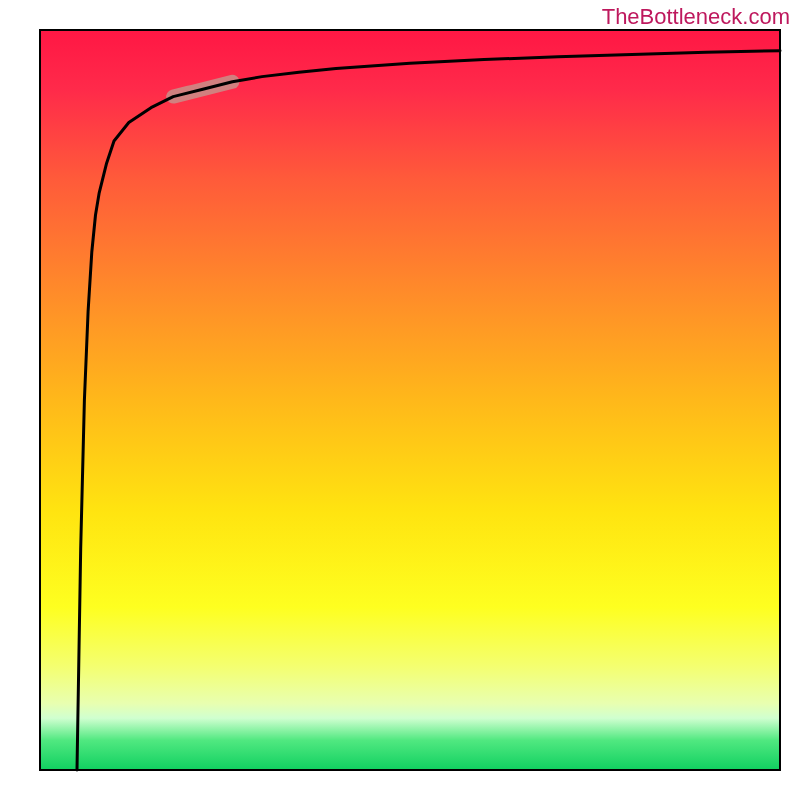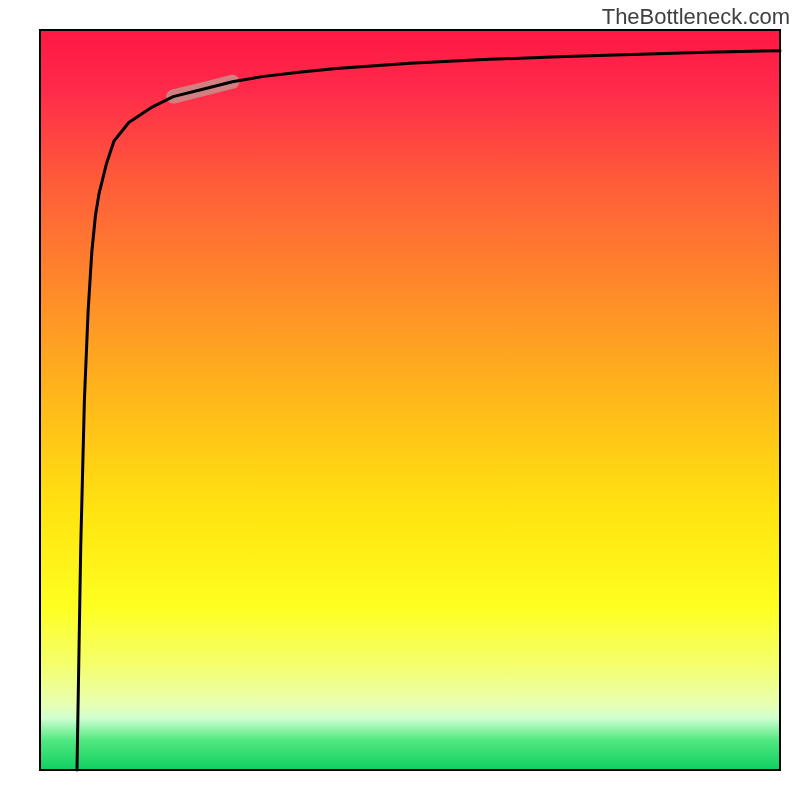--- a/index.html
+++ b/index.html
@@ -13,21 +13,21 @@
   .chart-container {
     position: relative;
     width: 800px;
     height: 800px;
   }
   .watermark {
     position: absolute;
     top: 4px;
     right: 10px;
     font-size: 22px;
-    color: #404040;
+    color: #be185d;
     font-family: Arial, sans-serif;
     z-index: 10;
   }
   svg {
     display: block;
   }
 </style>
 </head>
 <body>
 

